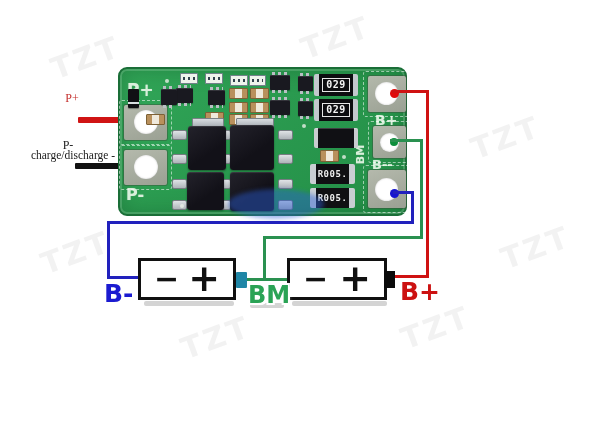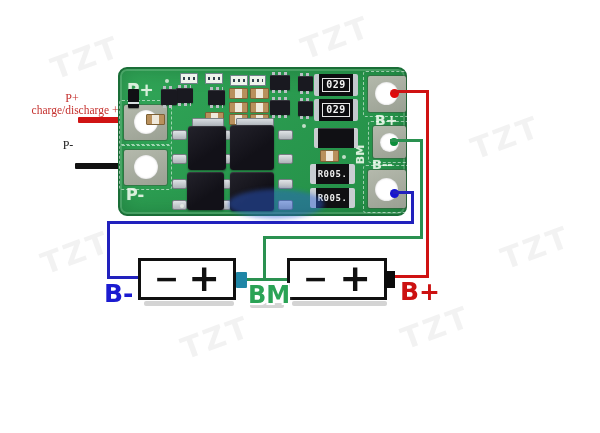--- a/index.html
+++ b/index.html
@@ -74,24 +74,24 @@
 
   <div class="wm" style="left:50px;top:40px;">TZT</div>
   <div class="wm" style="left:300px;top:20px;">TZT</div>
   <div class="wm" style="left:470px;top:120px;">TZT</div>
   <div class="wm" style="left:40px;top:235px;">TZT</div>
   <div class="wm" style="left:180px;top:320px;">TZT</div>
   <div class="wm" style="left:400px;top:310px;">TZT</div>
   <div class="wm" style="left:500px;top:230px;">TZT</div>
 
   <div class="ann red" style="left:47px;top:92px;width:50px;font-size:12px;">P+</div>
-  <div class="ann red" style="left:25px;top:104px;width:100px;font-size:11.5px;">charge/discharge +</div>
   <div class="powerwire" style="left:78px;top:117px;width:46px;background:#d01414;z-index:2;"></div>
 
   <div class="ann blk" style="left:43px;top:139px;width:50px;font-size:12px;">P-</div>
+  <div class="ann blk" style="left:23px;top:149px;width:100px;font-size:11.5px;">charge/discharge -</div>
   <div class="powerwire" style="left:75px;top:163px;width:50px;background:#111;z-index:2;"></div>
 
   <div class="pcb">
 
     <div class="silk" style="left:7px;top:13px;font-size:17px;">P+</div>
     <div class="silk" style="left:6px;top:118px;font-size:16px;">P-</div>
     <div class="silk" style="left:255px;top:44px;font-size:14px;">B+</div>
     <div class="silk" style="left:252px;top:89px;font-size:13px;">B--</div>
     <div class="silk" style="left:231px;top:80px;font-size:11px;transform:rotate(-90deg);">BM</div>
 

